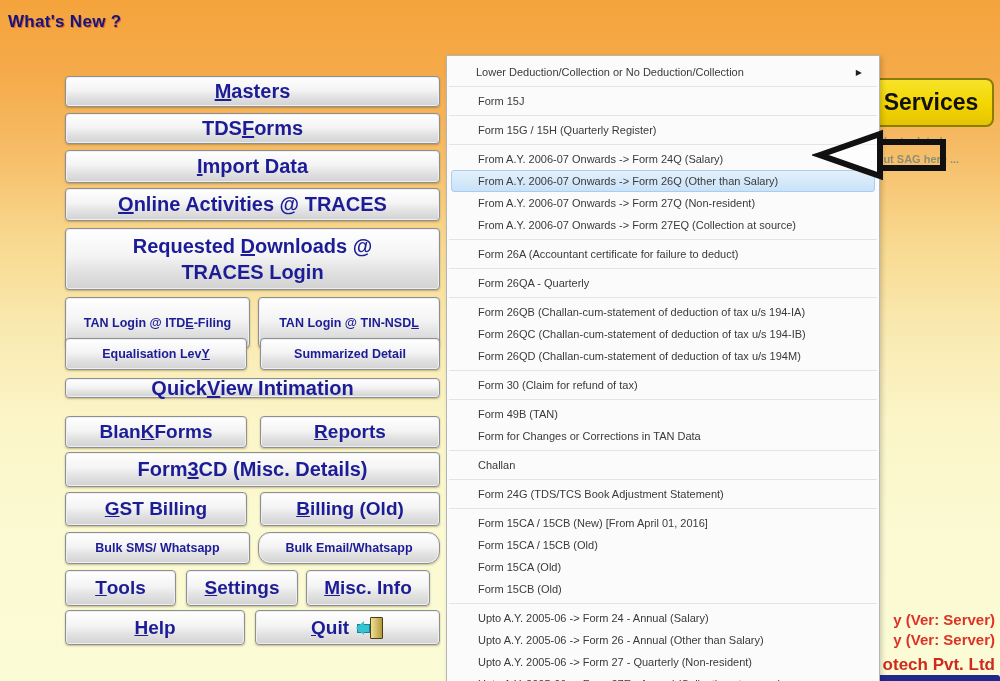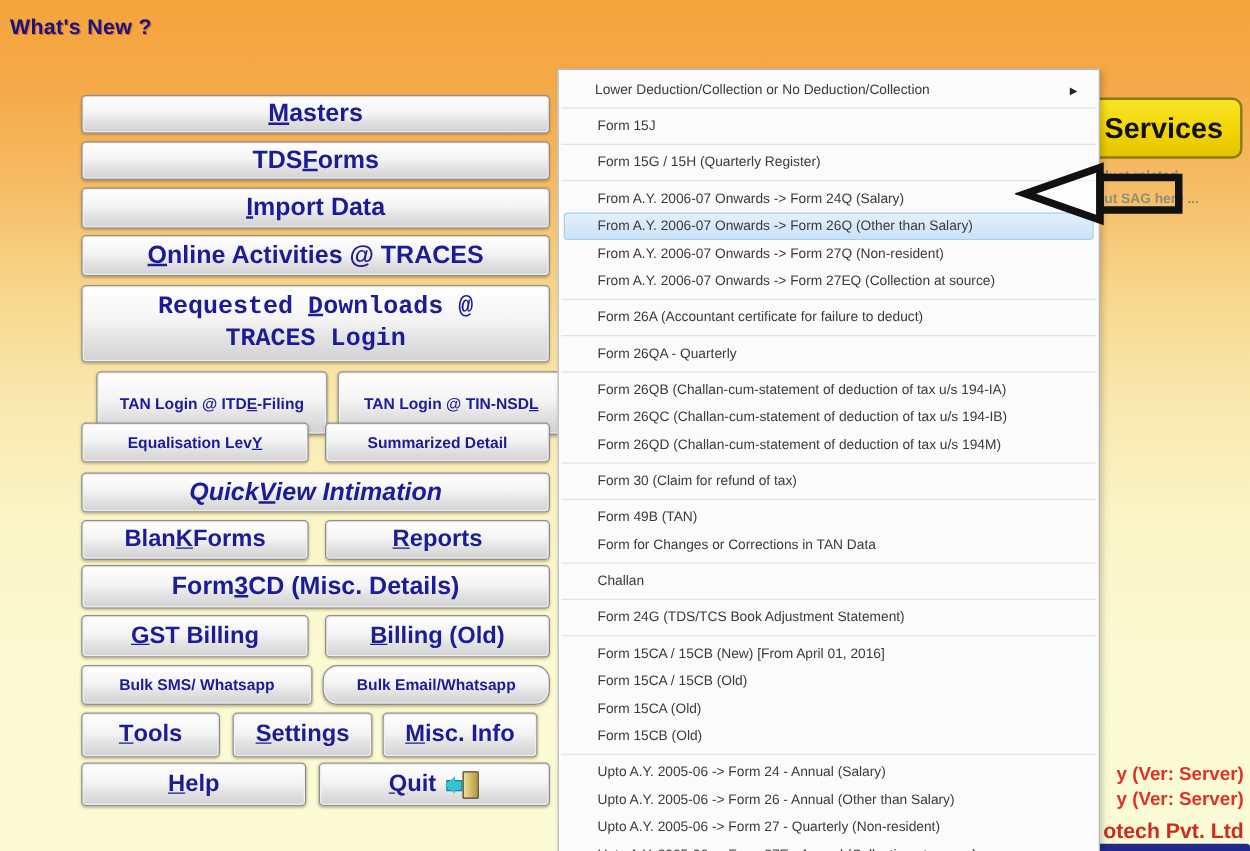--- a/index.html
+++ b/index.html
@@ -20,21 +20,21 @@
     background:linear-gradient(180deg,#ffffff 0%,#f4f4f4 45%,#e2e2e2 70%,#d2d2d2 100%);
     border:1px solid #8f8f8f; border-radius:4px;
     box-shadow:0 1px 2px rgba(90,70,20,.35), inset 0 0 0 1px #eceff4;
     color:#1c1c96; font-weight:bold; cursor:default; white-space:nowrap;
   }
   .btn .u { text-decoration:underline; }
   .btn-lg { font-size:20px; }
   .btn-md { font-size:19px; }
   .btn-sm { font-size:12.5px; }
   .full { width:375px; }
-  .two-line { flex-direction:column; line-height:26px;font-family:Liberation Mono, monospace; }
+  .two-line { flex-direction:column; line-height:26px; }
   
   .menu {
     position:absolute; left:446px; top:35px; width:434px; height:646px;
     background:#fbfbfb; border:1px solid #b5b5b5; border-bottom:none;
     box-shadow:2px 2px 5px rgba(0,0,0,.18); overflow:hidden; padding-top:5px;margin-top:20px;
   }
   .menu-group + .menu-group { border-top:1px solid #e4e4e4; margin:3px 2px 0 2px; padding-top:3px; }
   .menu-item {
     height:22px; line-height:21px; font-size:11px; color:#3a3a3a;
     padding:0 14px 0 26px; display:flex; align-items:center; justify-content:space-between;
@@ -125,41 +125,41 @@
           <span class="u">O</span>
           <span>nline Activities @ TRACES</span>
         </div>
     </div>
     <div class="row" style="top:152px;height:62px;">
       <div class="btn btn-lg full two-line">
         <span><span>Requested </span><span class="u">D</span><span>ownloads @</span></span>
         <span>TRACES Login</span>
       </div>
     </div>
-    <div class="row" style="top:221px;height:51px;margin-left:12px;">
+    <div class="row" style="top:221px;height:51px;">
       <div class="btn btn-sm" style="width:185px;">
           <span>TAN Login @ ITD </span>
           <span class="u">E</span>
           <span>-Filing</span>
         </div>
       <div class="btn btn-sm" style="width:182px;">
           <span>TAN Login @ TIN-NSD</span>
           <span class="u">L</span>
         </div>
     </div>
     <div class="row" style="top:262px;height:32px;">
       <div class="btn btn-sm" style="width:182px;">
           <span>Equalisation Lev</span>
           <span class="u">Y</span>
         </div>
       <div class="btn btn-sm" style="width:180px;">
           <span>Summarized Detail</span>
         </div>
     </div>
-    <div class="row" style="top:302px;height:32px;font-style:italic;">
+    <div class="row" style="top:302px;height:20px;">
       <div class="btn btn-lg full">
           <span>Quick </span>
           <span class="u">V</span>
           <span>iew Intimation</span>
         </div>
     </div>
     <div class="row" style="top:340px;height:32px;">
       <div class="btn btn-md" style="width:182px;">
           <span>Blan</span>
           <span class="u">K</span>

